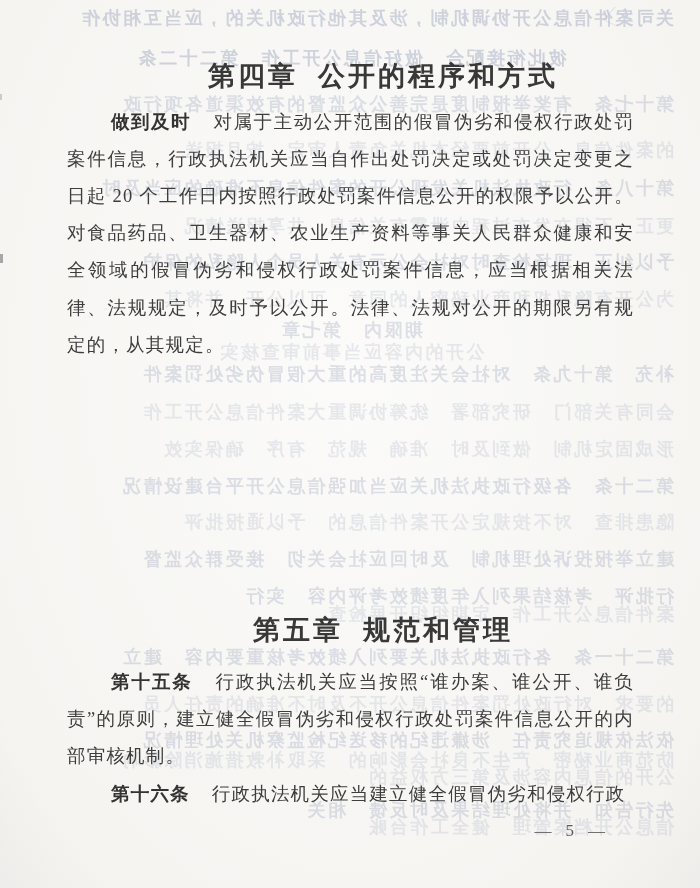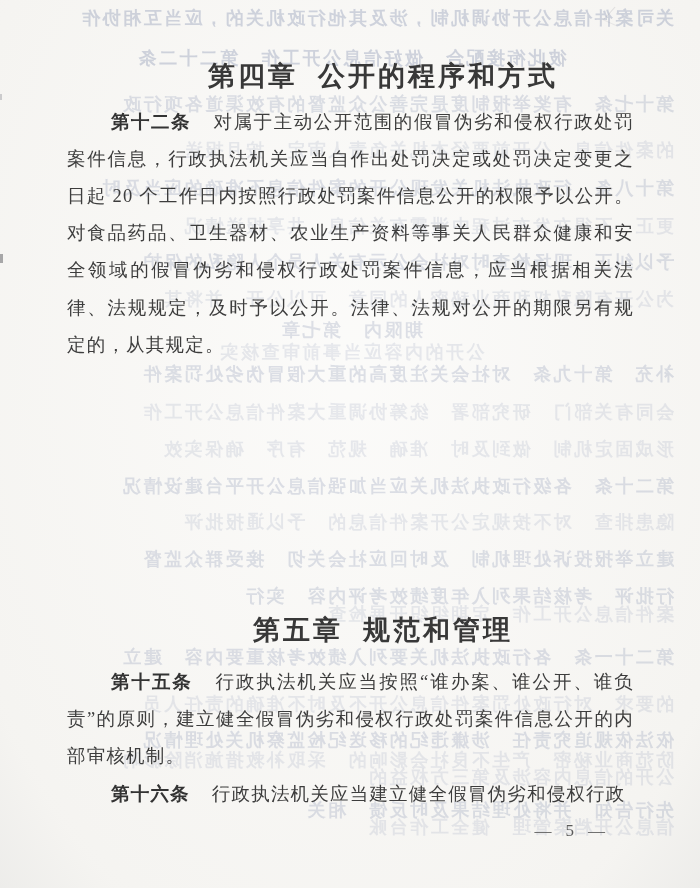--- a/index.html
+++ b/index.html
@@ -87,21 +87,21 @@
   <div class="ghost g-soft" style="top:748px">防范商业秘密　产生不良社会影响的　采取补救措施消除影响</div>
   <div class="ghost g-soft" style="top:765px">公开的信息内容涉及第三方权益的</div>
   <div class="ghost g-med" style="top:798px">先行告知　并将处理结果及时反馈　相关</div>
   <div class="ghost g-soft" style="top:815px">信息公开档案管理　健全工作台账</div>
 
   <div class="chapter-heading" style="top:58px">
     <span>第四章</span><span class="heading-gap"></span><span>公开的程序和方式</span>
   </div>
 
   <p class="article" style="top:85px">
-    <span class="art-num">第十二条</span><span class="art-gap"></span><span>对属于主动公开范围的假冒伪劣和侵权行政处罚案件信息，行政执法机关应当自作出处罚决定或处罚决定变更之日起 20 个工作日内按照行政处罚案件信息公开的权限予以公开。对食品药品、卫生器材、农业生产资料等事关人民群众健康和安全领域的假冒伪劣和侵权行政处罚案件信息，应当根据相关法律、法规规定，及时予以公开。法律、法规对公开的期限另有规定的，从其规定。</span>
+    <span class="art-num">做到及时</span><span class="art-gap"></span><span>对属于主动公开范围的假冒伪劣和侵权行政处罚案件信息，行政执法机关应当自作出处罚决定或处罚决定变更之日起 20 个工作日内按照行政处罚案件信息公开的权限予以公开。对食品药品、卫生器材、农业生产资料等事关人民群众健康和安全领域的假冒伪劣和侵权行政处罚案件信息，应当根据相关法律、法规规定，及时予以公开。法律、法规对公开的期限另有规定的，从其规定。</span>
   </p>
 
 
 
   <div class="chapter-heading" style="top:612px">
     <span>第五章</span><span class="heading-gap"></span><span>规范和管理</span>
   </div>
 
   <p class="article" style="top:645px">
     <span class="art-num">第十五条</span><span class="art-gap"></span><span>行政执法机关应当按照“谁办案、谁公开、谁负责”的原则，建立健全假冒伪劣和侵权行政处罚案件信息公开的内部审核机制。</span>

